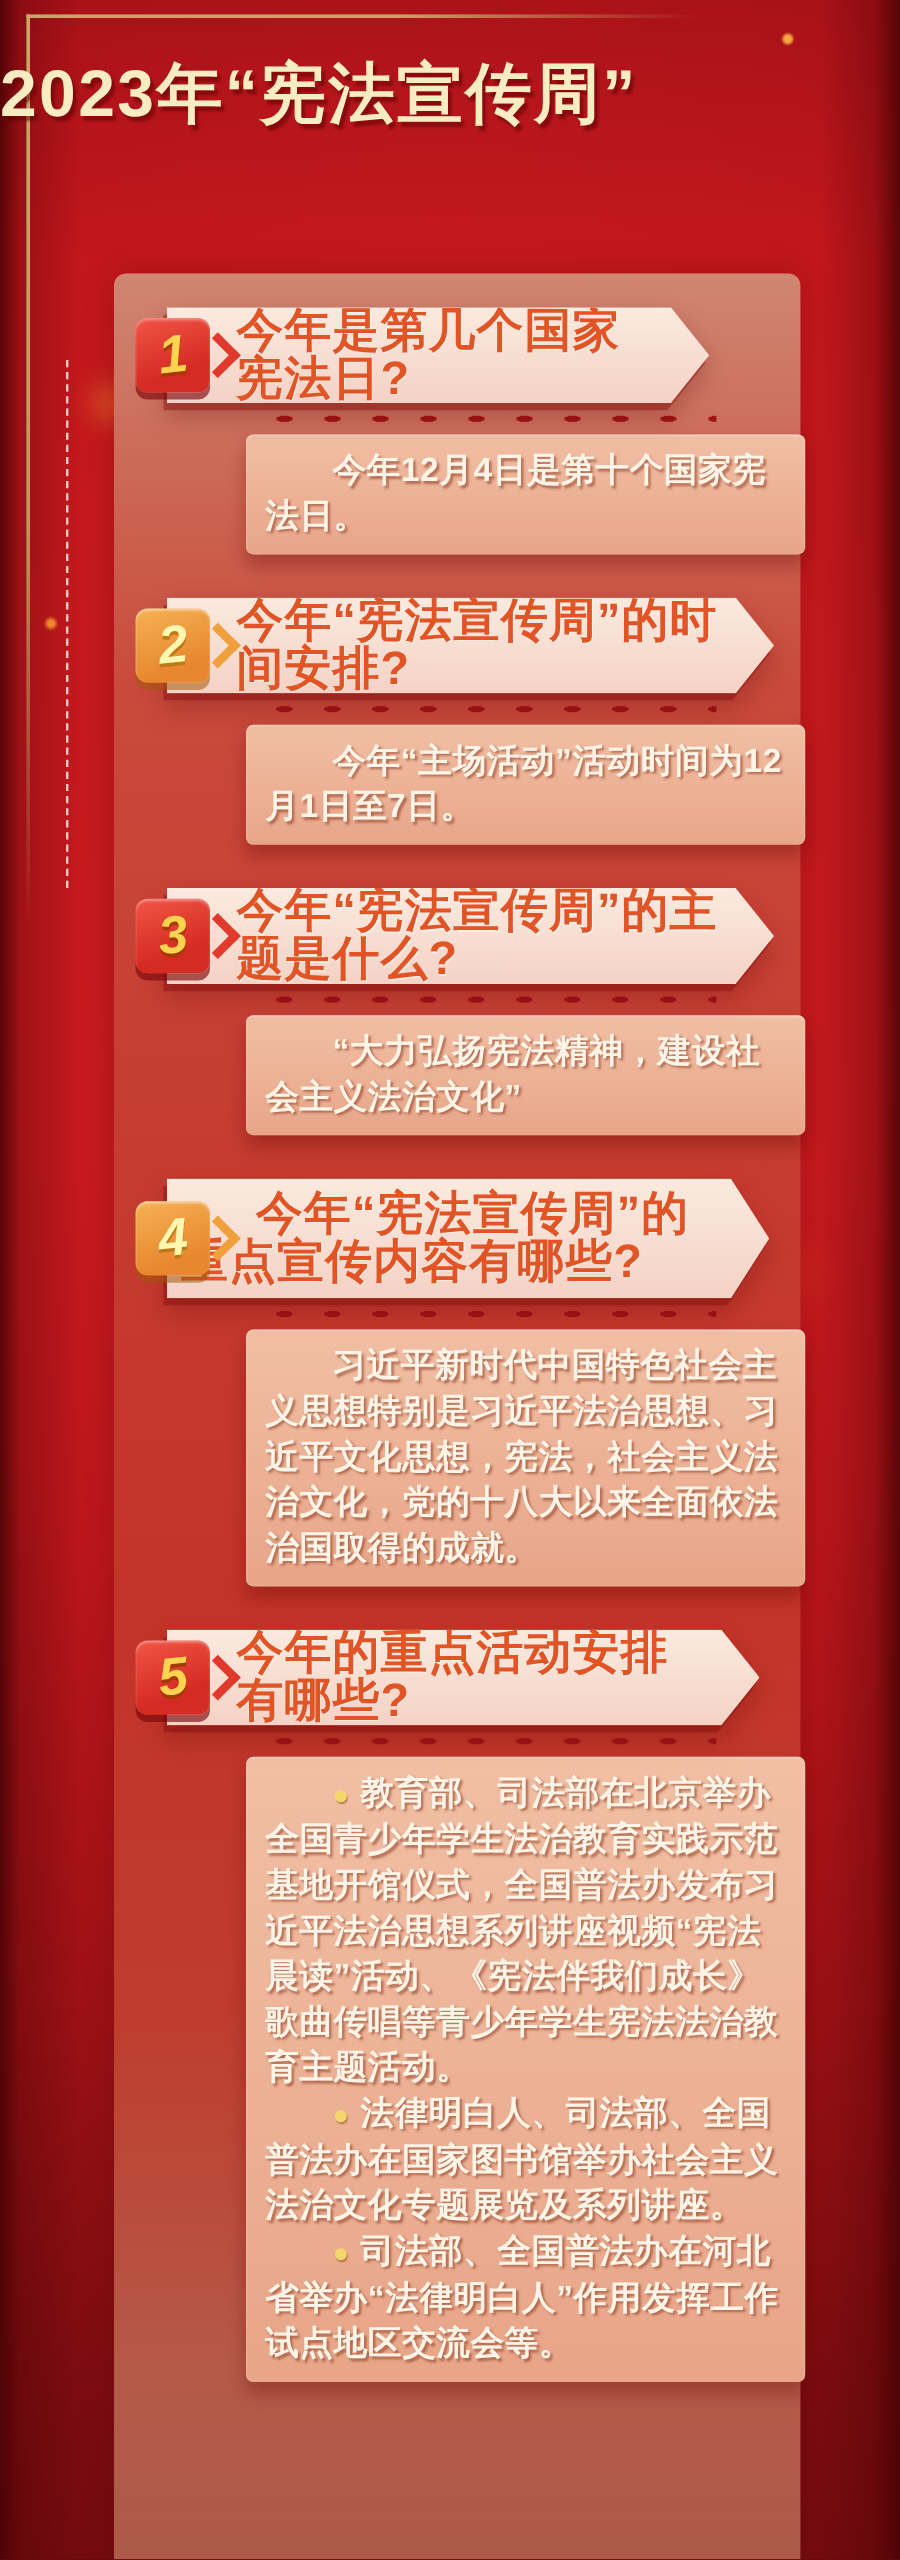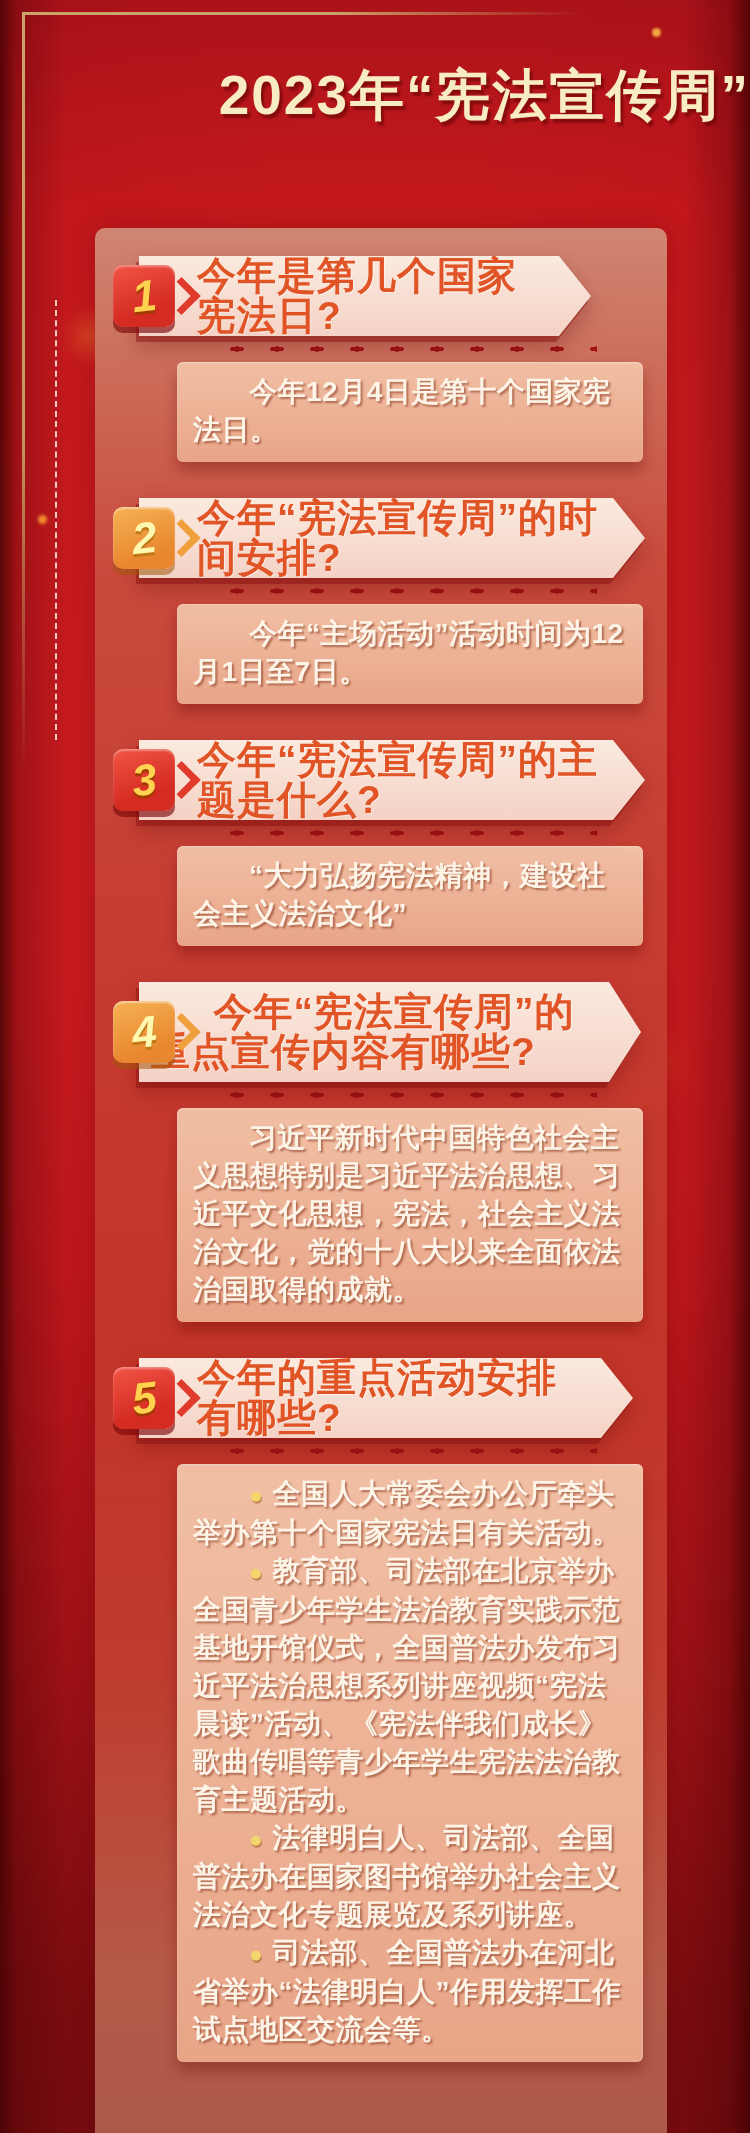--- a/index.html
+++ b/index.html
@@ -29,21 +29,21 @@
   .e2{left:38px;top:515px;width:9px;height:9px;background:#f08a2e;filter:blur(1.5px);}
   .e3{left:132px;top:952px;width:22px;height:7px;border-radius:4px;transform:rotate(-18deg);
       background:linear-gradient(90deg,#f5a742,#d85a14);filter:blur(1px);}
   .e4{left:205px;top:1742px;width:11px;height:11px;background:#ef9a39;filter:blur(2px);}
   .e5{left:652px;top:28px;width:9px;height:9px;background:#f5a742;filter:blur(1px);}
   .g1{left:216px;top:728px;width:62px;height:62px;background:#e86a2e;opacity:.45;filter:blur(14px);}
   .g2{left:74px;top:318px;width:36px;height:36px;background:#f08a2e;opacity:.4;filter:blur(10px);}
   .g3{left:640px;top:1040px;width:44px;height:44px;background:#d8491f;opacity:.3;filter:blur(14px);}
 
   
-  .title{position:relative;padding-top:61px;text-align:right;z-index:3;}
+  .title{position:relative;padding-top:44px;text-align:left;z-index:3;}
   .title div{
     color:#f8ecc3;font-size:55px;line-height:68px;font-weight:bold;letter-spacing:2px;
     text-shadow:3px 4px 2px rgba(96,4,4,.55);
   }
 
   
   .panel{
     position:absolute;left:95px;top:228px;width:572px;height:1905px;
     border-radius:10px 10px 0 0;
     background:linear-gradient(180deg,
@@ -101,21 +101,21 @@
 
   
   .dots{
     height:10px;width:380px;margin:8px 0 8px 122px;
     background-image:radial-gradient(ellipse 11px 4px at center,#9f1317 62%,rgba(0,0,0,0) 66%);
     background-size:40px 10px;background-repeat:repeat-x;
   }
 
   
   .answer{
-    margin-left:82px;width:466px;box-sizing:border-box;
+    margin-left:110px;width:466px;box-sizing:border-box;
     background:linear-gradient(180deg,#f1bfa4 0%,#e8a588 100%);
     border-radius:6px;
     padding:11px 14px 13px 16px;
     box-shadow:0 9px 14px rgba(100,10,5,.35), inset 0 1px 2px rgba(255,255,255,.4);
   }
   .answer p{
     margin:0;text-indent:2em;
     color:#fdf4e8;font-size:28px;line-height:38px;font-weight:bold;letter-spacing:.5px;
     text-shadow:2px 2px 2px rgba(140,60,35,.6);
   }
@@ -222,21 +222,20 @@
           <span class="badge-num">5</span>
         </div>
         <div class="banner-wrap">
           <div class="banner">
             <span class="q-text">今年的重点活动安排有哪些?</span>
           </div>
         </div>
       </div>
       <div class="dots"></div>
       <div class="answer">
-        <p class="bullet">全国人大常委会办公厅牵头举办第十个国家宪法日有关活动。</p>
         <p class="bullet">教育部、司法部在北京举办全国青少年学生法治教育实践示范基地开馆仪式，全国普法办发布习近平法治思想系列讲座视频“宪法晨读”活动、《宪法伴我们成长》歌曲传唱等青少年学生宪法法治教育主题活动。</p>
         <p class="bullet">法律明白人、司法部、全国普法办在国家图书馆举办社会主义法治文化专题展览及系列讲座。</p>
         <p class="bullet">司法部、全国普法办在河北省举办“法律明白人”作用发挥工作试点地区交流会等。</p>
       </div>
     </section>
 
   </div>
 </div>
 
 </body></html>

